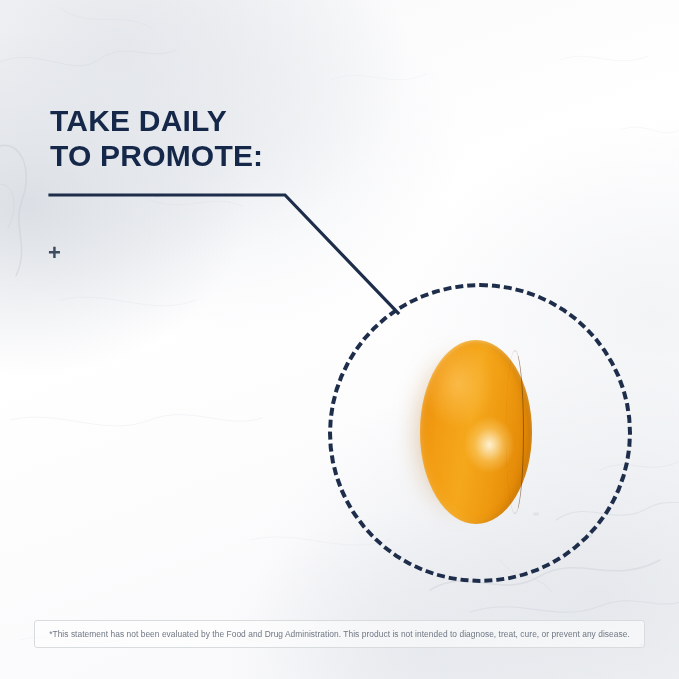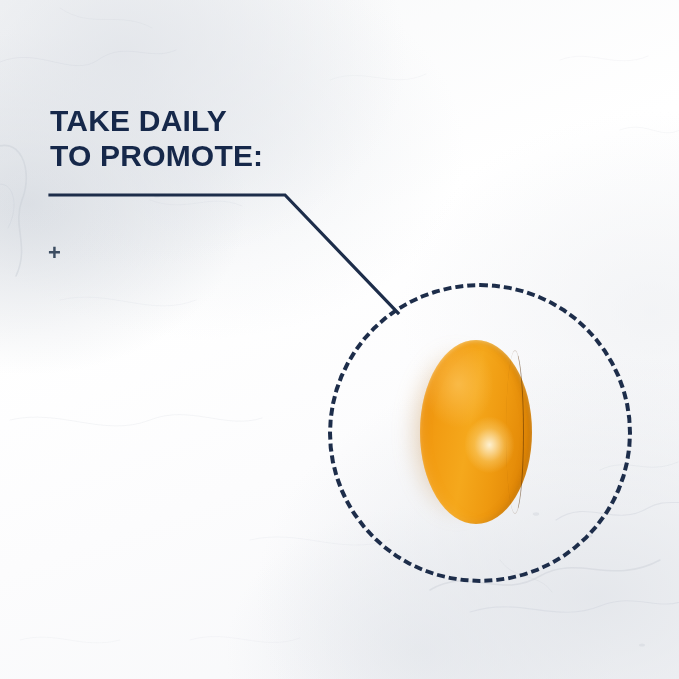--- a/index.html
+++ b/index.html
@@ -229,14 +229,17 @@
   <div class="callout-circle"></div>
 
   <div class="capsule-wrap">
     <div class="capsule-shadow"></div>
     <div class="capsule-body">
       <div class="capsule-rim"></div>
       <div class="capsule-seam"></div>
     </div>
   </div>
 
+  <div class="disclaimer-box">
+    <span class="disclaimer-text">*This statement has not been evaluated by the Food and Drug Administration. This product is not intended to diagnose, treat, cure, or prevent any disease.</span>
+  </div>
 
 </div>
 
 </body></html>

